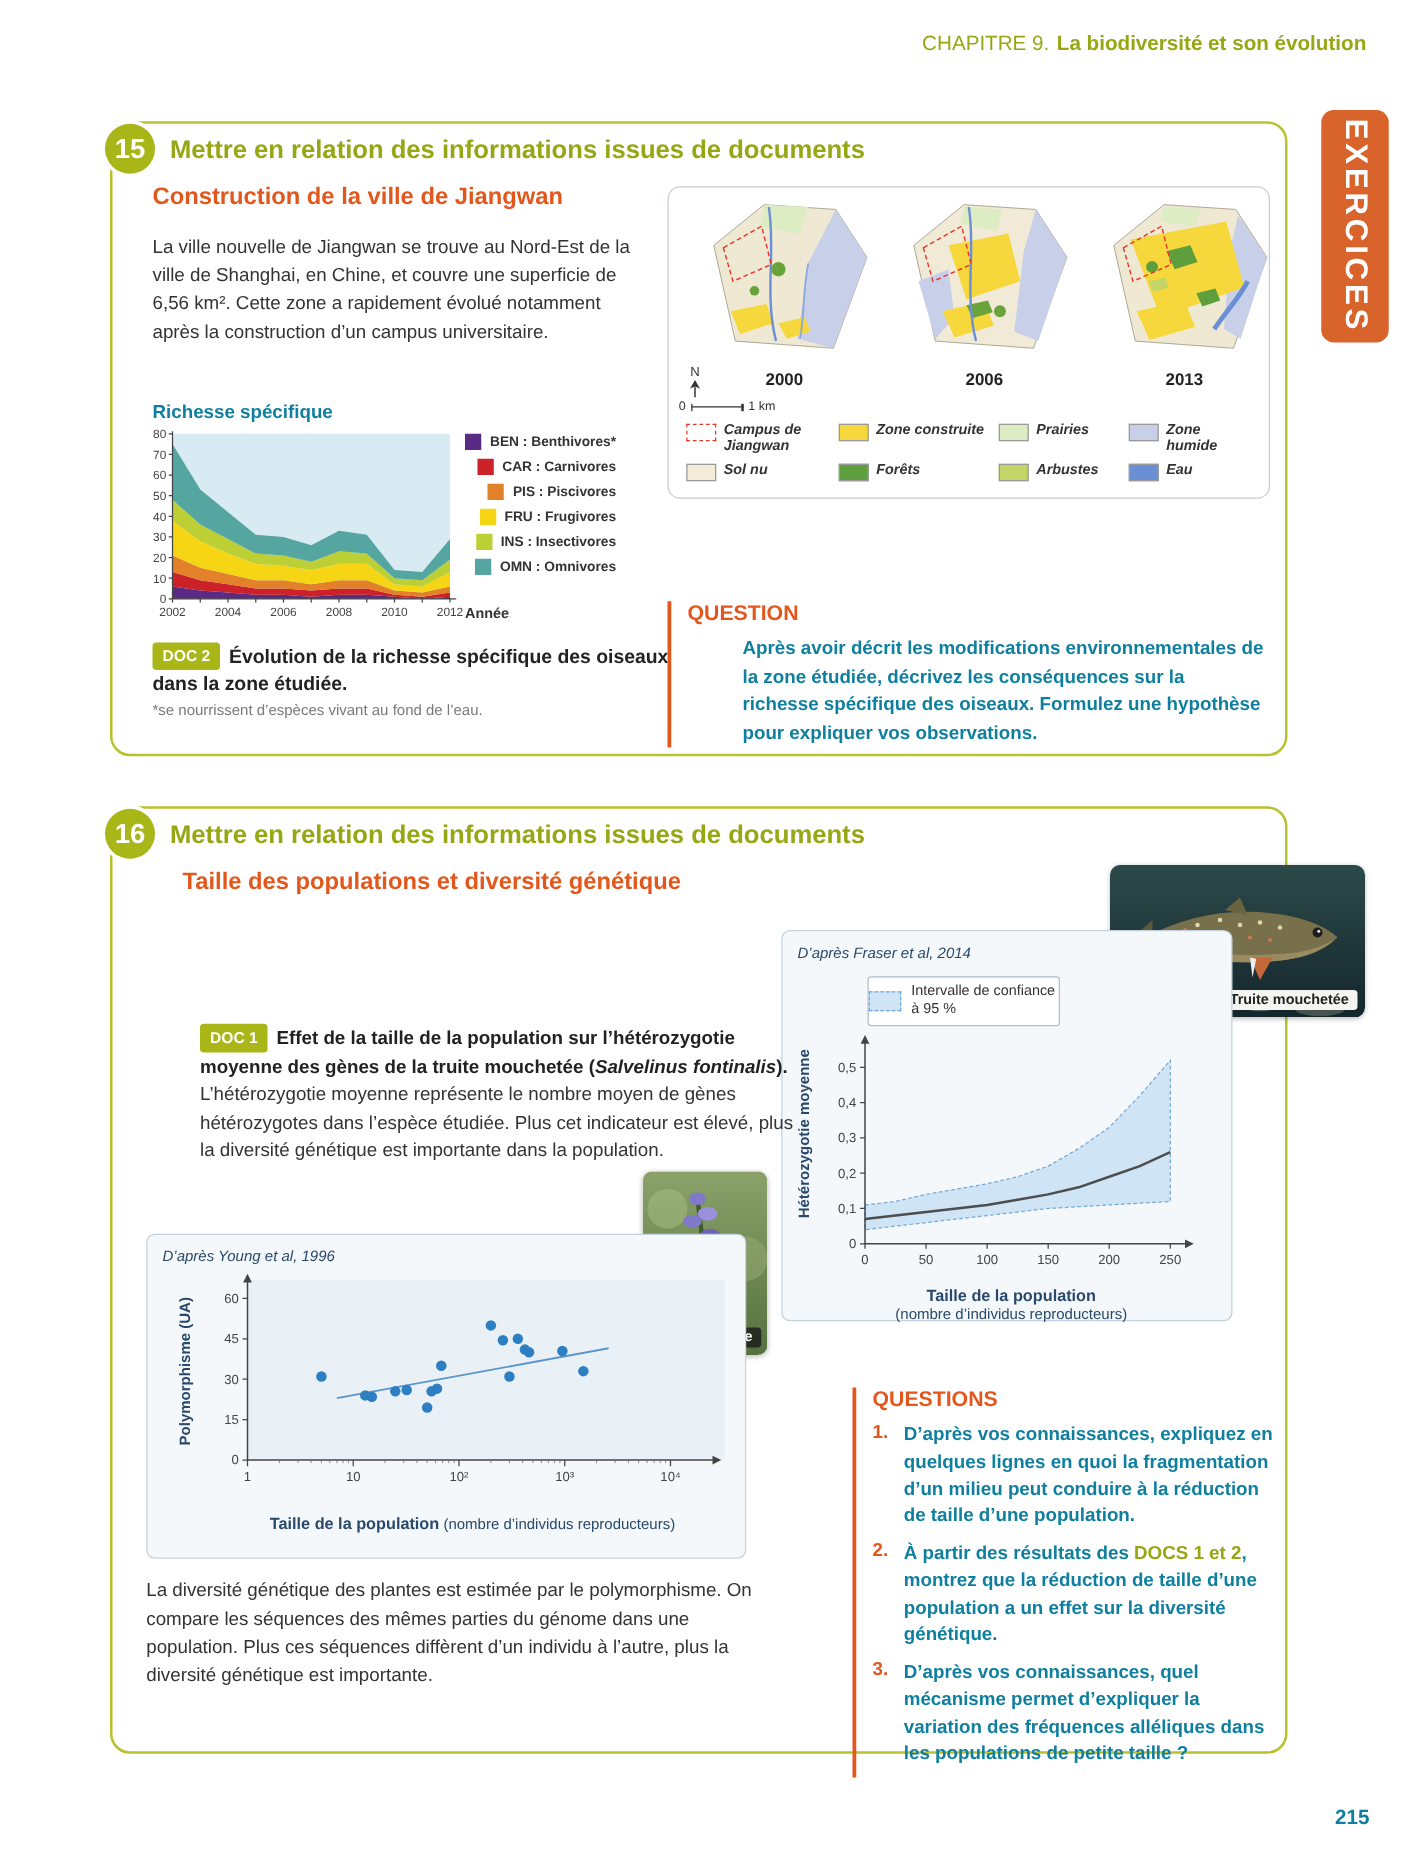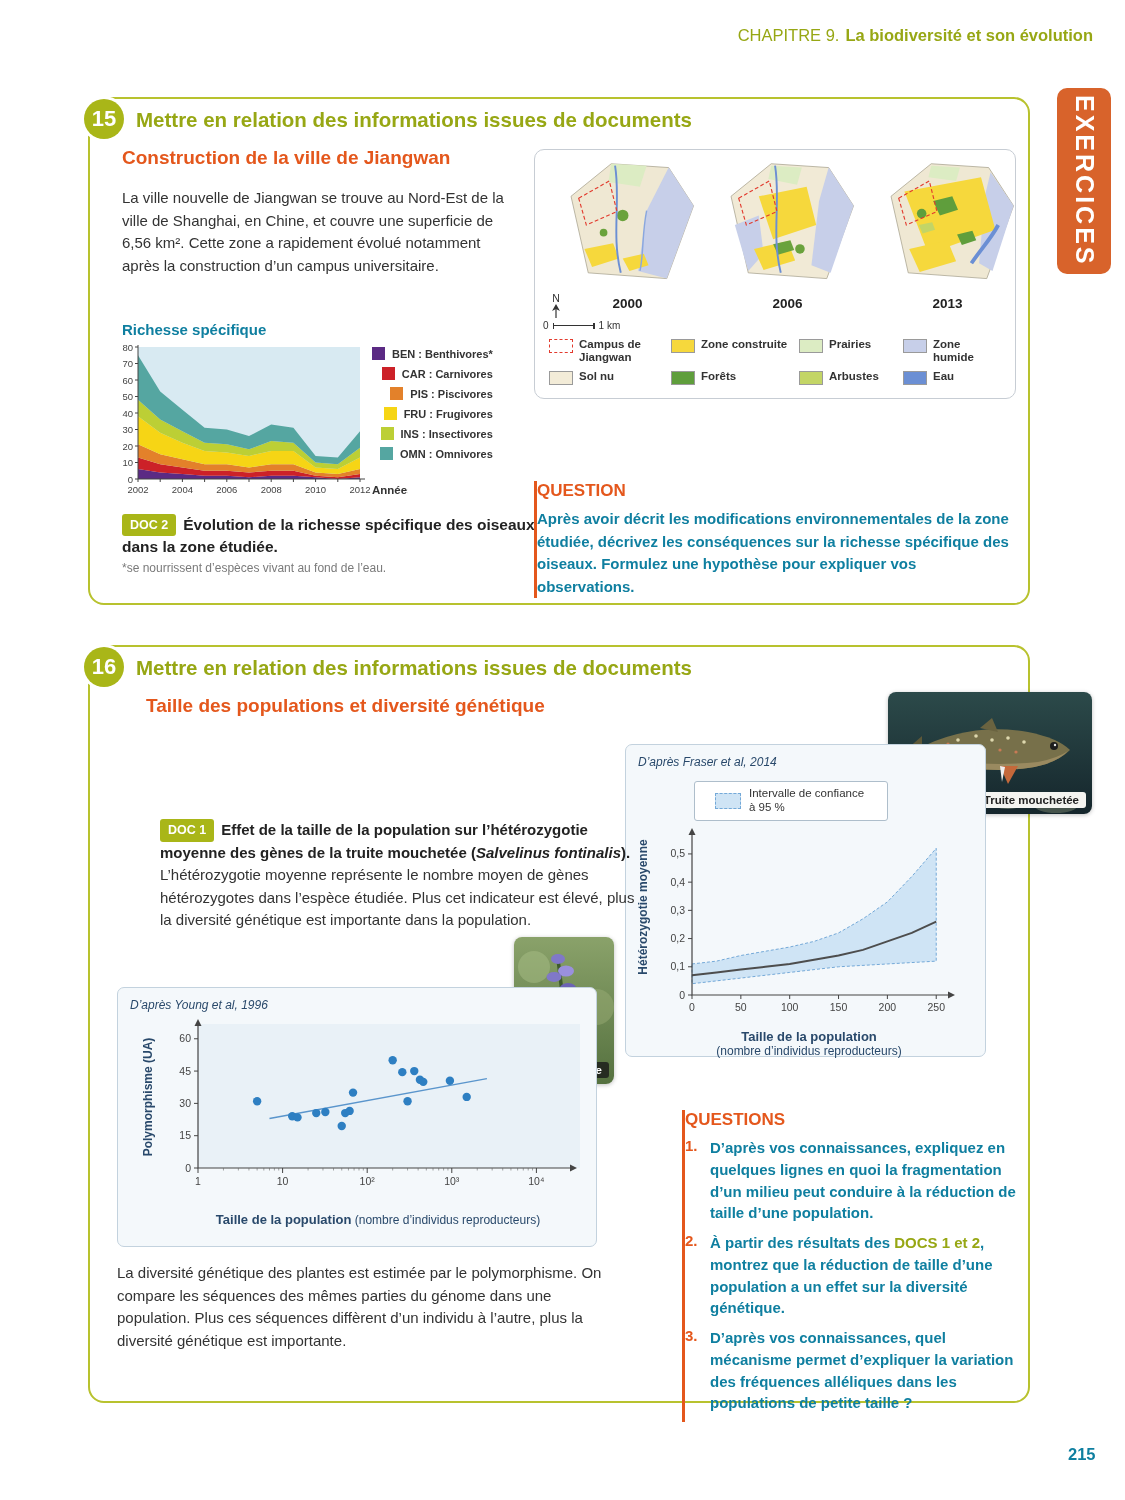--- a/index.html
+++ b/index.html
@@ -38,40 +38,40 @@
   .doc-row{position:absolute;font-size:15.5px;font-weight:bold;color:#222;line-height:1.45;}
   .footnote{position:absolute;font-size:12px;color:#7a7a7a;}
 
   .maps-panel{position:absolute;background:#fff;border:1px solid #c7cdd4;border-radius:10px;}
   .map-year{position:absolute;width:145px;text-align:center;font-weight:bold;font-size:13.5px;color:#222;}
   .north{position:absolute;font-size:10.5px;color:#333;text-align:center;line-height:1;}
   .scalebar{position:absolute;font-size:10px;color:#333;display:flex;align-items:center;gap:4px;}
   .scalebar .bar{width:42px;height:1.5px;background:#333;position:relative;}
   .scalebar .bar:before,.scalebar .bar:after{content:"";position:absolute;width:1.5px;height:6px;background:#333;top:-2px;}
   .scalebar .bar:before{left:0}.scalebar .bar:after{right:0}
-  .map-legend{position:absolute;display:grid;grid-template-columns:122px 128px 104px 100px;row-gap:6px;}
+  .map-legend{position:absolute;display:grid;grid-template-columns:122px 128px 104px 100px;row-gap:6px;font-style:italic;}
   .mlegend-item{display:flex;align-items:flex-start;gap:6px;font-size:11.5px;font-weight:600;color:#333;line-height:1.15;}
   .mlegend-item .swatch{width:24px;height:14px;border:1px solid #9a9a9a;flex:0 0 auto;margin-top:1px;}
   .mlegend-item .swatch.dashed-red{border:1.6px dashed #e23b2e;background:#fff;}
 
-  .question-block{position:absolute;border-left:3px solid var(--orange);}
+  .question-block{position:absolute;border-left:3px solid var(--orange);padding-left:13px;}
   .q-heading{font-size:17px;font-weight:bold;color:var(--orange);margin-bottom:7px;}
-  .q-body{font-size:15px;font-weight:bold;color:var(--teal);line-height:1.5;}
+  .q-body{font-size:15px;font-weight:bold;color:var(--teal);line-height:1.5;margin-left:44px;}
   .q-item{display:flex;gap:7px;margin-bottom:8px;}
   .q-num{color:var(--orange);font-weight:bold;font-size:15px;min-width:18px;}
   .q-text{font-size:15px;font-weight:bold;color:var(--teal);line-height:1.45;}
   .docs-ref{color:var(--oliveDark);}
 
   .panel{position:absolute;background:#f4f8fb;border:1px solid #c3d2de;border-radius:7px;}
   .source-italic{position:absolute;font-style:italic;font-size:12px;color:var(--navy);}
   .ylabel-rot{position:absolute;transform:rotate(-90deg);transform-origin:center;font-weight:bold;color:var(--navy);font-size:12px;text-align:center;}
   .xaxis-label{position:absolute;text-align:center;color:var(--navy);}
   .xaxis-label .xl-bold{font-weight:bold;font-size:13px;color:var(--navy);}
   .xaxis-label .xl-sub{font-size:12px;color:var(--navy);}
-  .conf-legend{position:absolute;background:#fff;border:1px solid #aebecb;border-radius:3px;display:flex;align-items:center;gap:8px;padding:5px 20px;}
+  .conf-legend{position:absolute;background:#fff;border:1px solid #aebecb;border-radius:3px;display:flex;align-items:center;gap:8px;padding:5px 0;}
   .conf-legend .swatch{width:26px;height:16px;background:#cfe4f5;border:1.4px dashed #74a9d8;flex:0 0 auto;}
   .conf-legend .txt{font-size:11.5px;color:#333;line-height:1.2;width:118px;}
 
   .photo{position:absolute;border-radius:8px;overflow:hidden;box-shadow:0 1px 4px rgba(0,0,0,.25);}
   .photo-label-light{position:absolute;right:6px;bottom:6px;background:#f4f4f0;color:#222;font-weight:bold;font-size:11.5px;padding:2px 7px;border-radius:3px;}
   .photo-label-dark{position:absolute;right:5px;bottom:6px;background:rgba(25,25,25,.8);color:#fff;font-weight:bold;font-size:11.5px;padding:2px 7px;border-radius:3px;}
 
   .doc-text-block{position:absolute;font-size:15px;line-height:1.5;color:var(--ink);}
   .doc-text-block .b{font-weight:bold;color:#222;}
   .doc-text-block .bi{font-weight:bold;font-style:italic;color:#222;}

